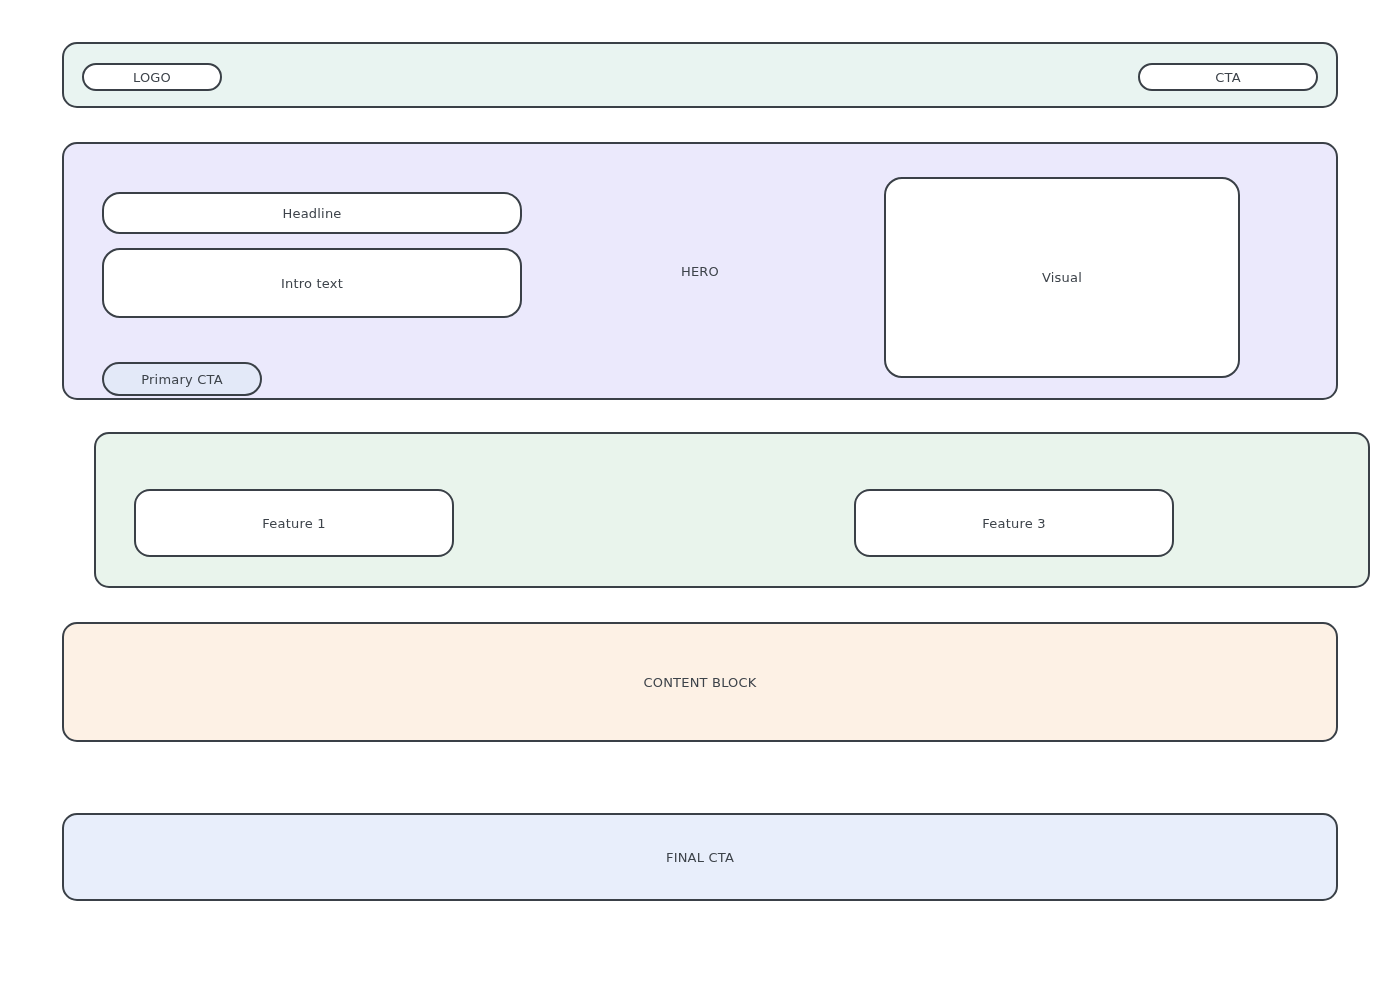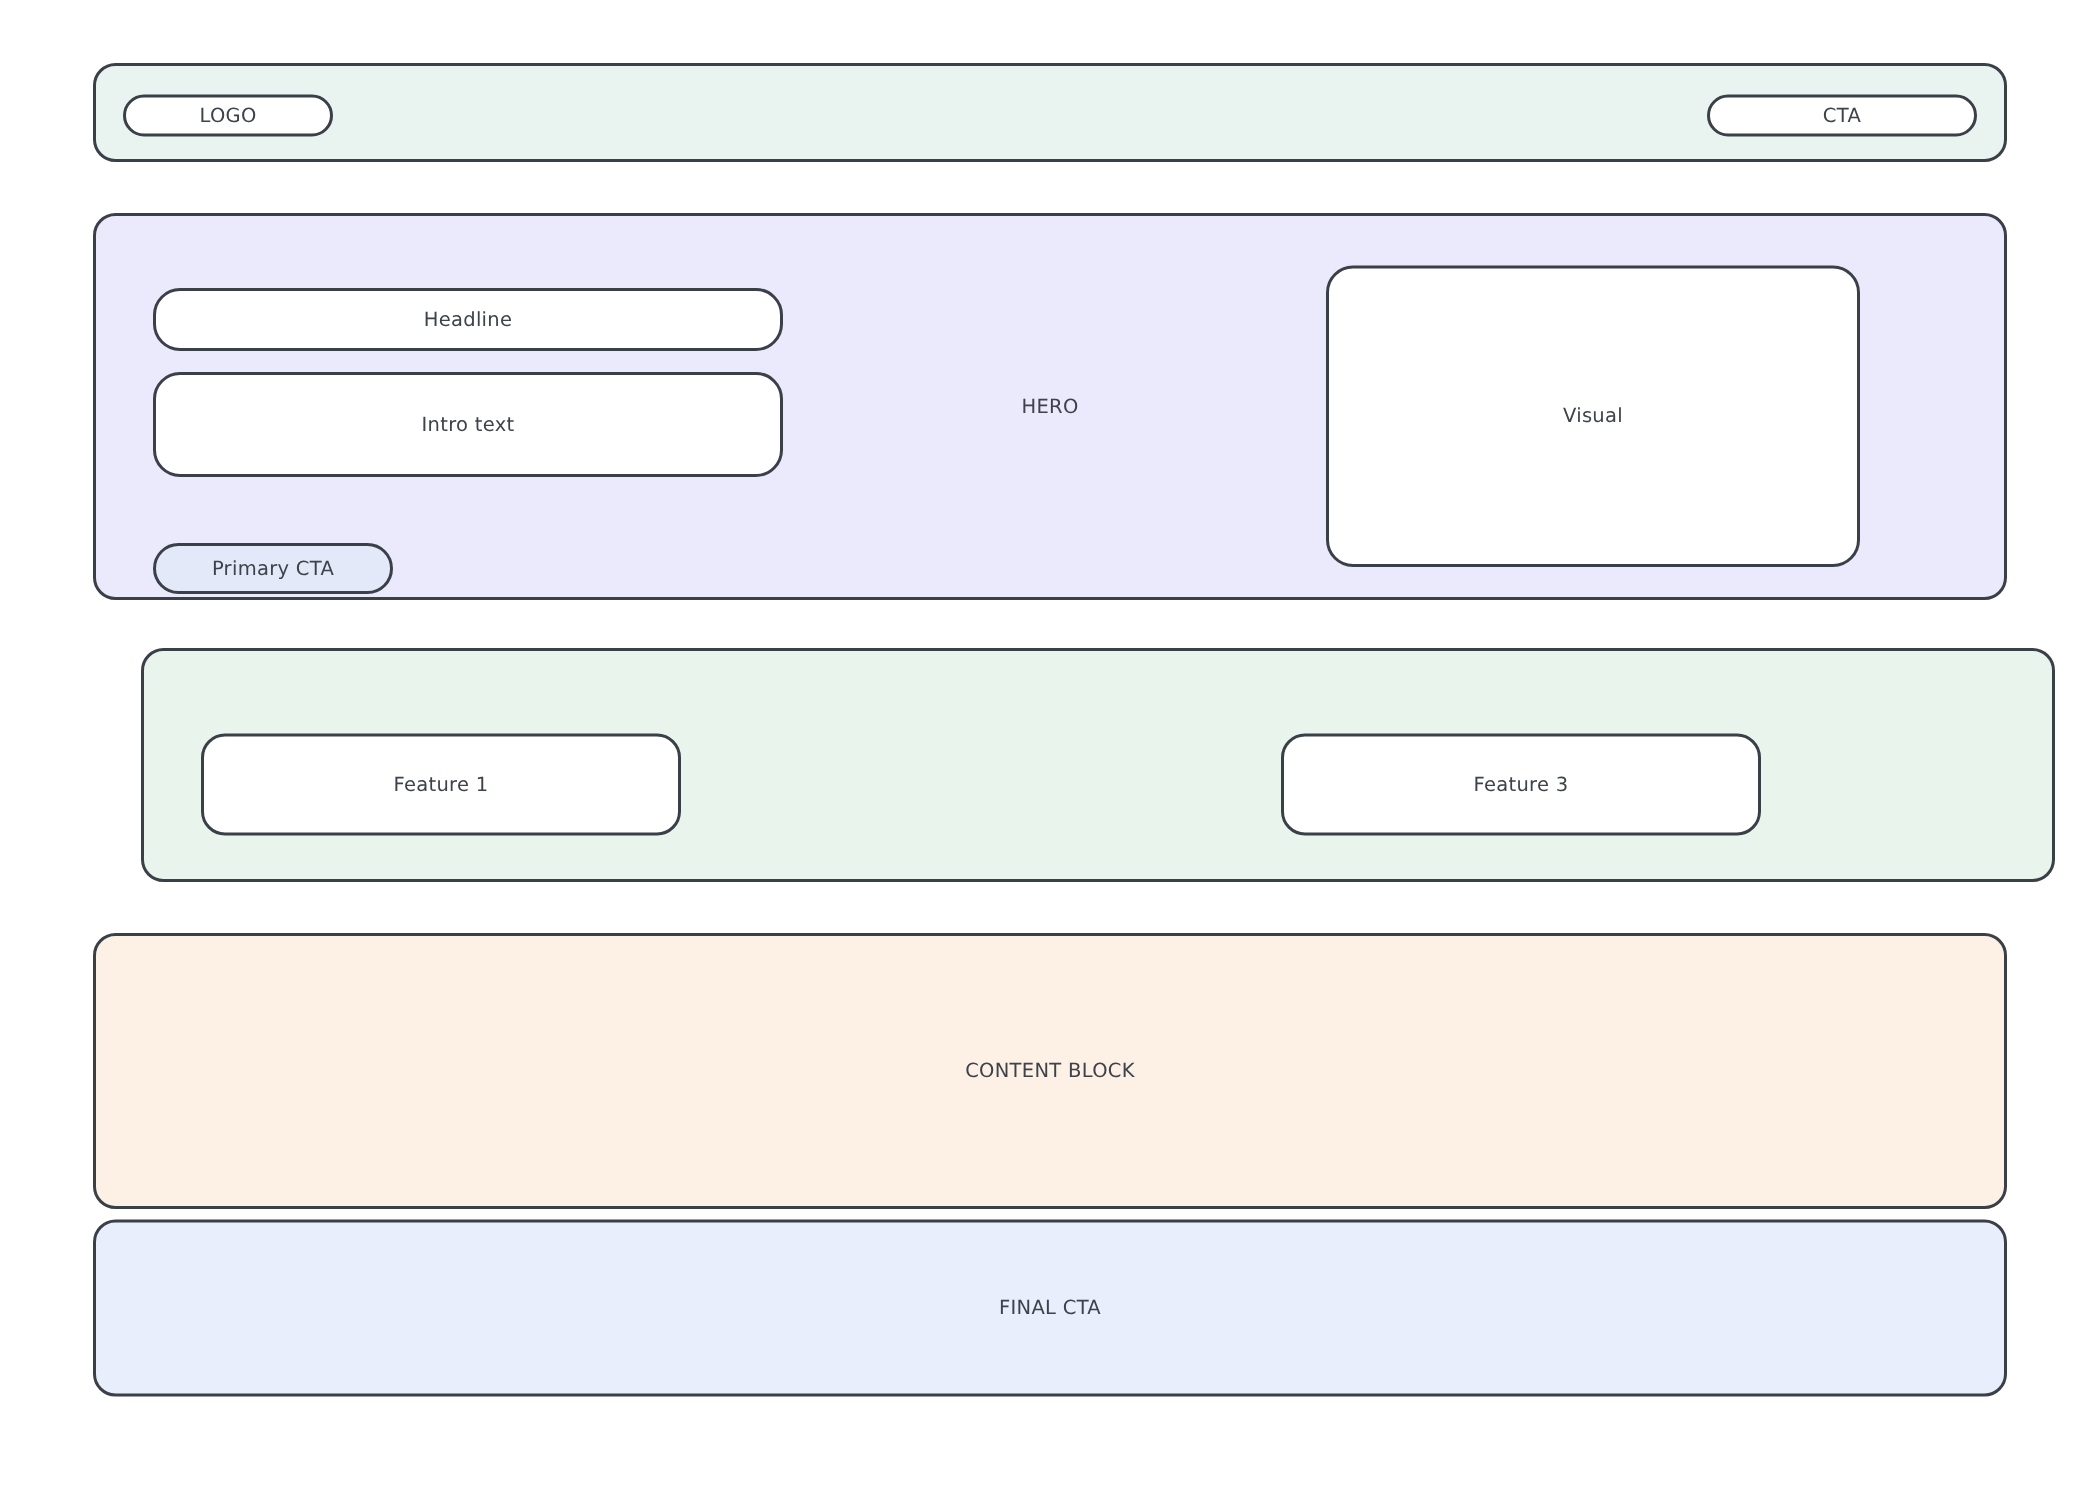--- a/index.html
+++ b/index.html
@@ -48,22 +48,22 @@
   #visual-box{left:820px;top:33px;width:356px;height:201px;}
 
   
   #features{top:432px;height:156px;background:var(--features-bg);margin-left:32px;}
   .feature-card{top:55px;width:320px;height:68px;border-radius:16px;}
   #feature-1{left:38px;}
   #feature-2{left:398px;}
   #feature-3{left:758px;}
 
   
-  #content-block{top:622px;height:184px;background:var(--content-bg);}
-  #final-cta{top:813px;height:118px;background:var(--final-bg);}
+  #content-block{top:622px;height:120px;background:var(--content-bg);}
+  #final-cta{top:813px;height:88px;background:var(--final-bg);}
 </style>
 </head>
 <body>
 
 <header id="topbar" class="abs section">
   <div id="logo-pill" class="abs pill">
     <span>LOGO</span>
   </div>
   <div id="cta-pill" class="abs pill">
     <span>CTA</span>

